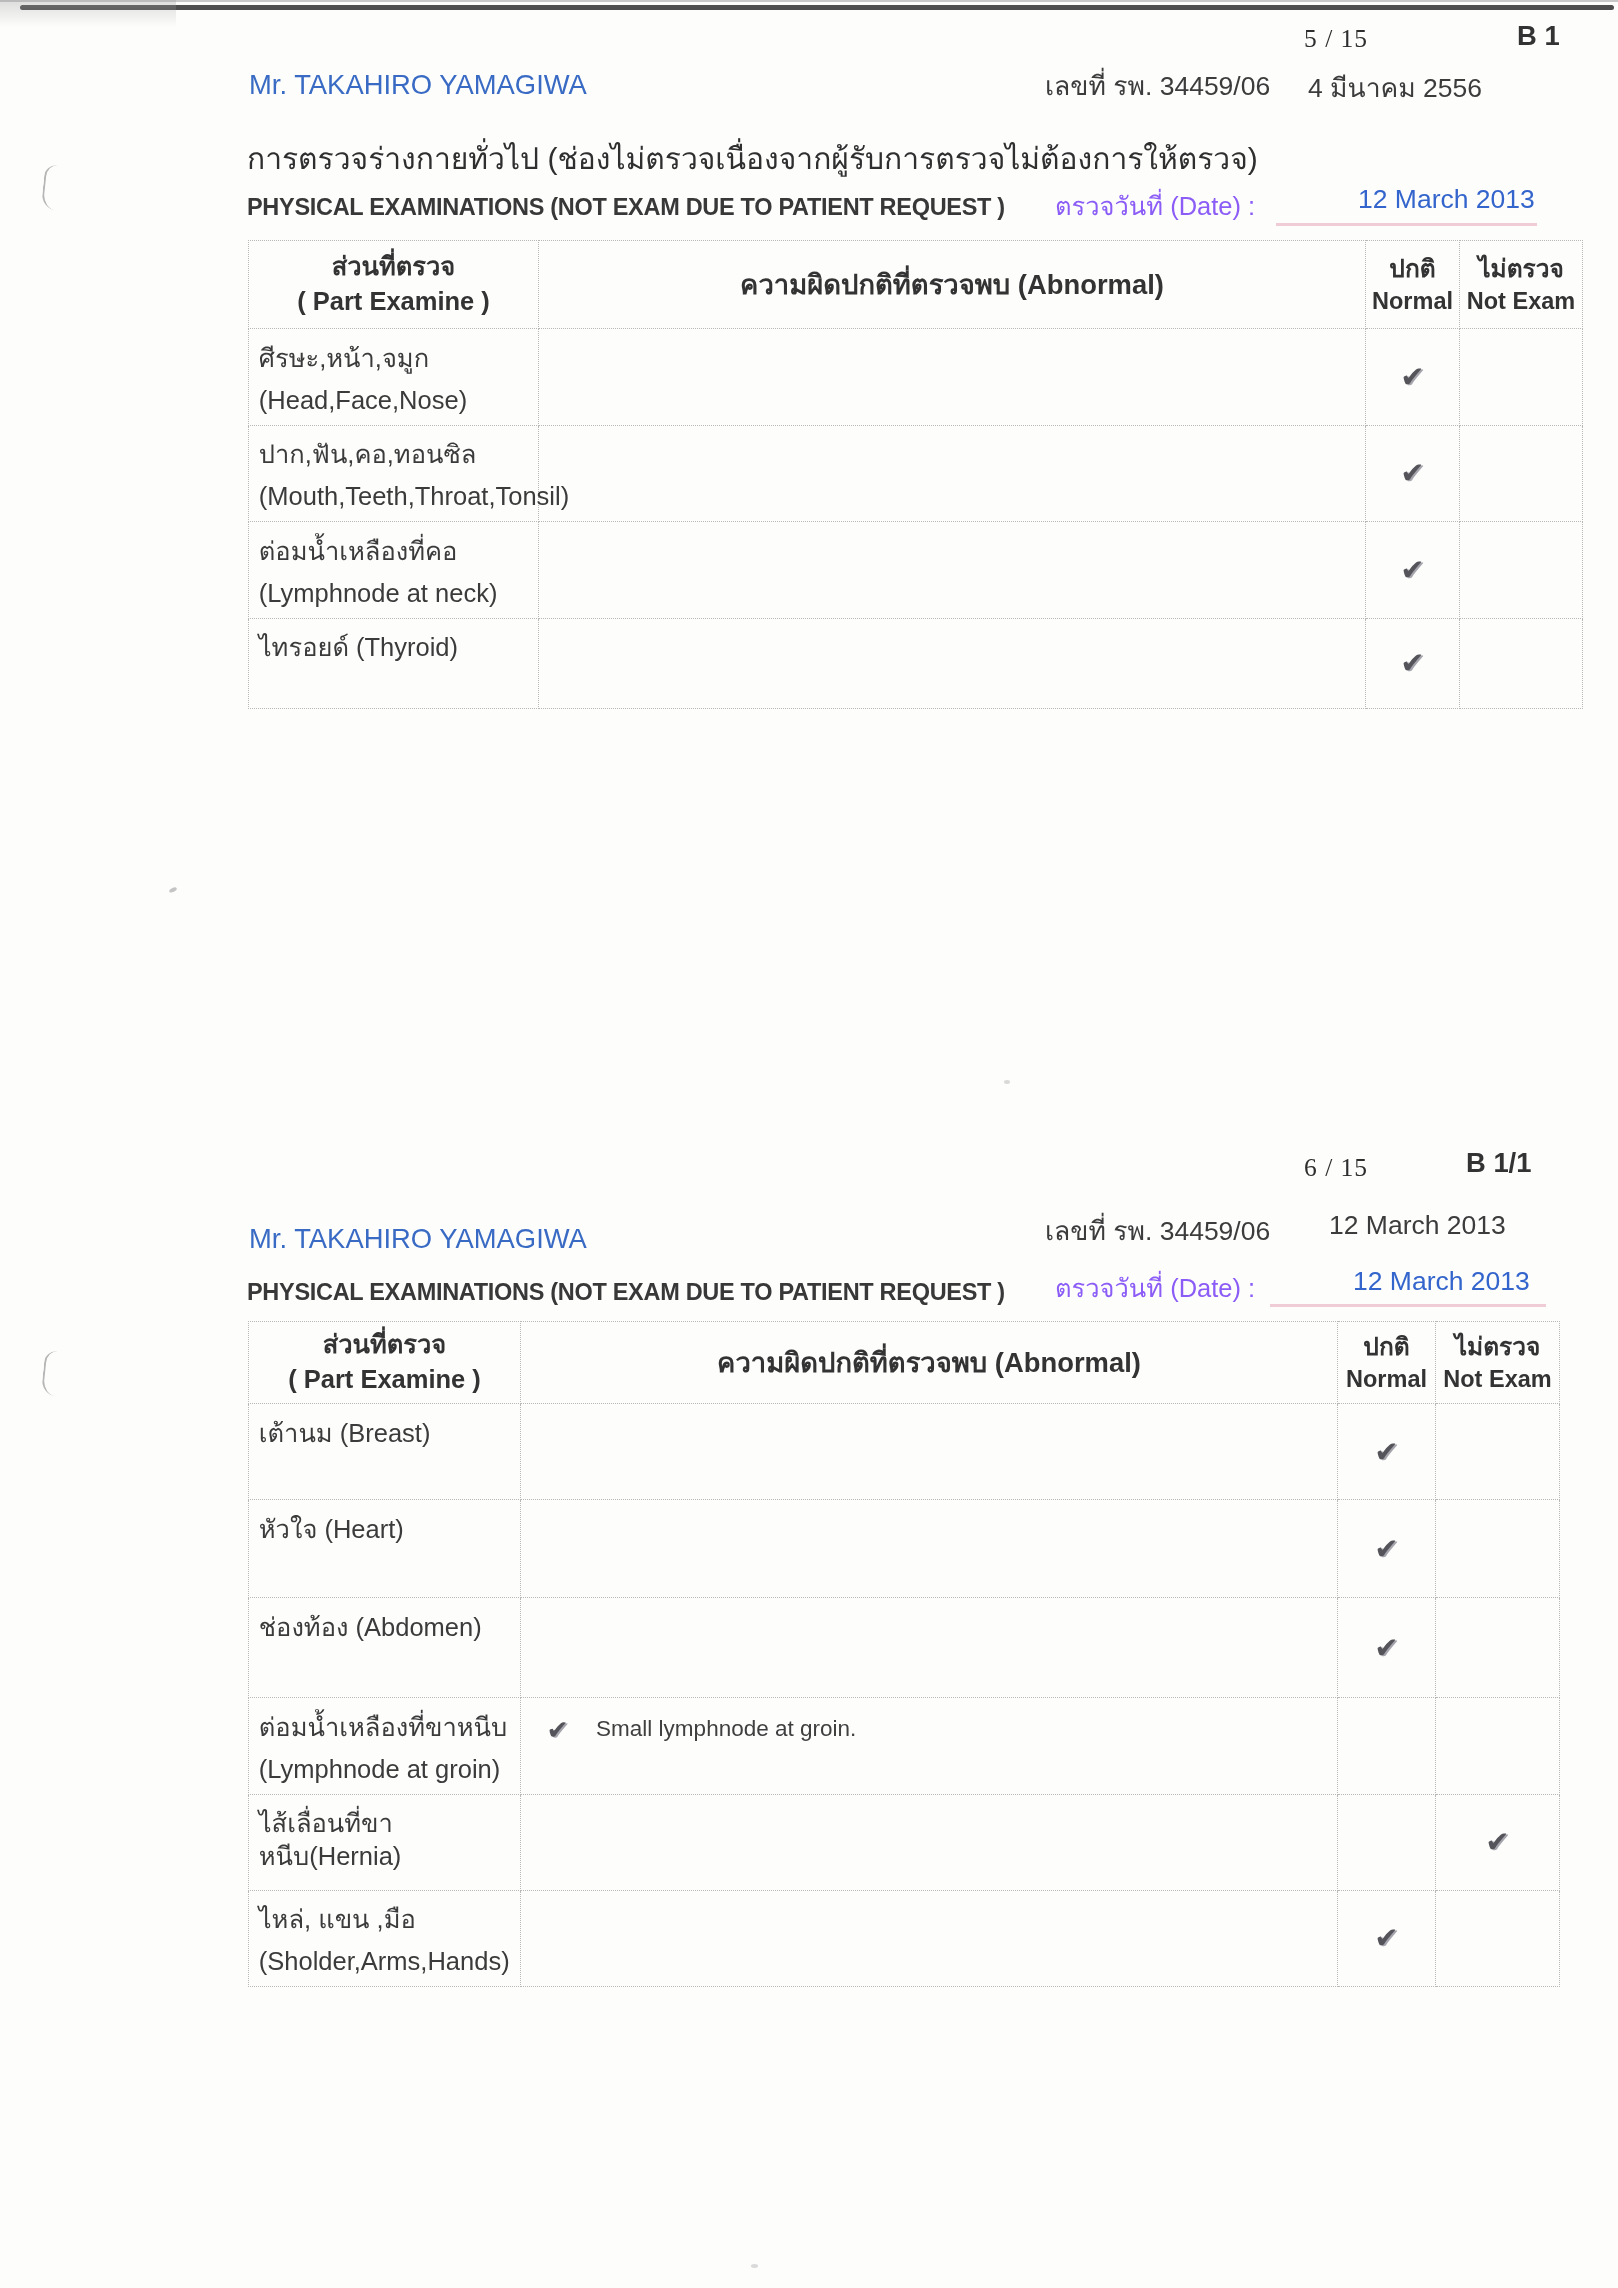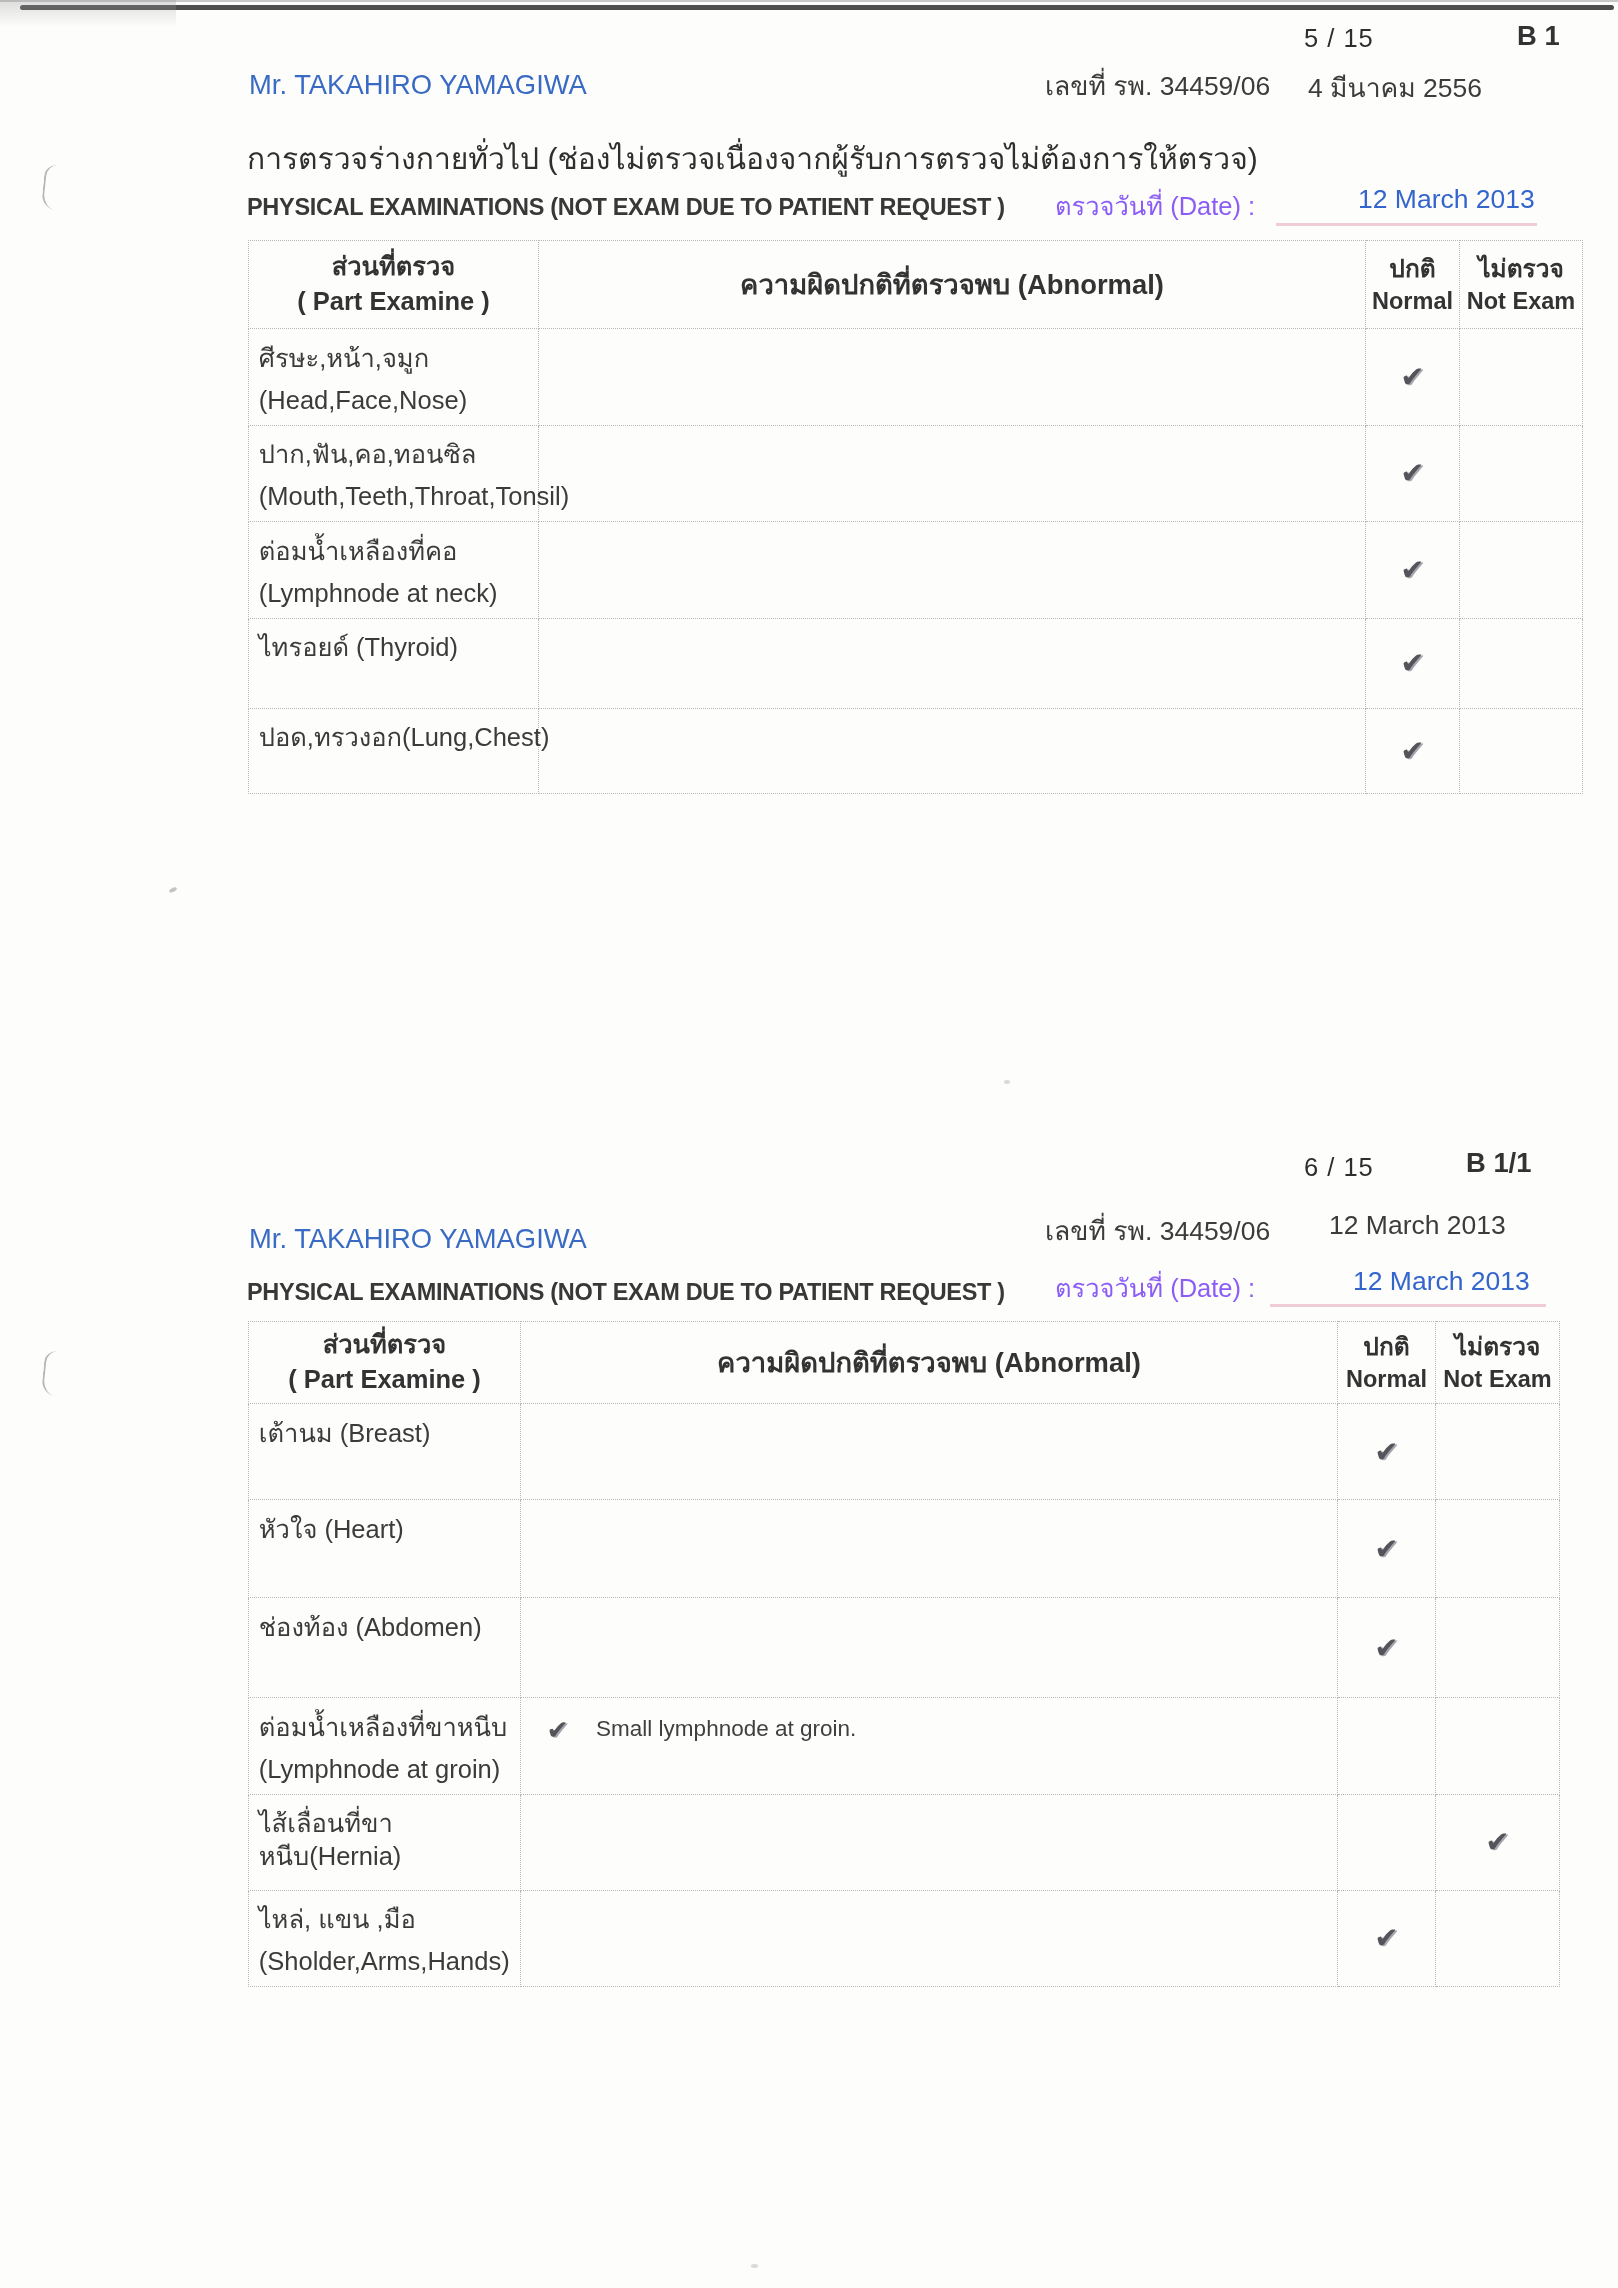--- a/index.html
+++ b/index.html
@@ -13,21 +13,21 @@
   .smudge{left:0;top:0;width:176px;height:27.4px;background:linear-gradient(180deg,rgba(160,160,160,.35),rgba(255,255,255,0));}
   .curl{width:15.7px;height:45px;border-left:2.9px solid #999;border-radius:11.8px 0 0 15.7px;transform:rotate(6deg);opacity:.7;}
   .curl1{left:43px;top:165px;} .curl2{left:43px;top:1351px;}
   .speck{background:#b5b5b5;border-radius:50%;opacity:.8;}
   .speck1{left:169px;top:888px;width:7.8px;height:3.9px;transform:rotate(-25deg);}
   .speck2{left:1004px;top:1080px;width:5.9px;height:3.9px;opacity:.5;}
   .speck3{left:751px;top:2264px;width:6.9px;height:3.9px;opacity:.5;}
   .pink-line{height:2.9px;background:var(--underline-pink,#ecc3cf);opacity:.85;}
 
   
-  .page-num{font-family:Liberation Sans, sans-serif;font-size:25.5px;color:#2e2e2e;letter-spacing:1px;}
+  .page-num{font-family:Liberation Serif, serif;font-size:25.5px;color:#2e2e2e;letter-spacing:1px;}
   .code{font-weight:bold;font-size:27.4px;color:#333;}
   .name{color:var(--accent-blue,#3a6bc4);font-size:27.4px;}
   .rec{font-size:26.5px;color:#3c3c3c;}
   .title-thai{font-size:30px;color:#2f2f2f;}
   .title-en{font-size:23.5px;font-weight:bold;color:#383838;letter-spacing:-0.3px;}
   .date-label{font-size:25.5px;color:#8b5cf6;}
   .date-blue{font-size:26.5px;color:var(--date-blue,#3465cc);}
 
   
   table.exam{position:absolute;border-collapse:collapse;table-layout:fixed;}
@@ -146,28 +146,20 @@
           <td class="check-cell"></td>
         </tr>
         <tr>
           <td class="part-cell">
             <div>ไทรอยด์ (Thyroid)</div>
           </td>
           <td class="abnormal-cell"></td>
           <td class="check-cell"><span class="check">✔</span></td>
           <td class="check-cell"></td>
         </tr>
-        <tr>
-          <td class="part-cell">
-            <div>ปอด,ทรวงอก(Lung,Chest)</div>
-          </td>
-          <td class="abnormal-cell"></td>
-          <td class="check-cell"><span class="check">✔</span></td>
-          <td class="check-cell"></td>
-        </tr>
       </tbody>
   </table>
 
   <div class="abs page-num" style="left:1304px;top:1153px;">6 / 15</div>
   <div class="abs code" style="left:1466px;top:1147px;">B 1/1</div>
   <div class="abs rec" style="left:1045px;top:1210px;">เลขที่ รพ. 34459/06</div>
   <div class="abs rec" style="left:1329px;top:1210px;">12 March 2013</div>
   <div class="abs name" style="left:249px;top:1223px;">Mr. TAKAHIRO  YAMAGIWA</div>
   <div class="abs title-en" style="left:247px;top:1279px;">PHYSICAL EXAMINATIONS  (NOT EXAM DUE TO PATIENT REQUEST )</div>
   <div class="abs date-label" style="left:1055px;top:1268px;">ตรวจวันที่ (Date) :</div>

